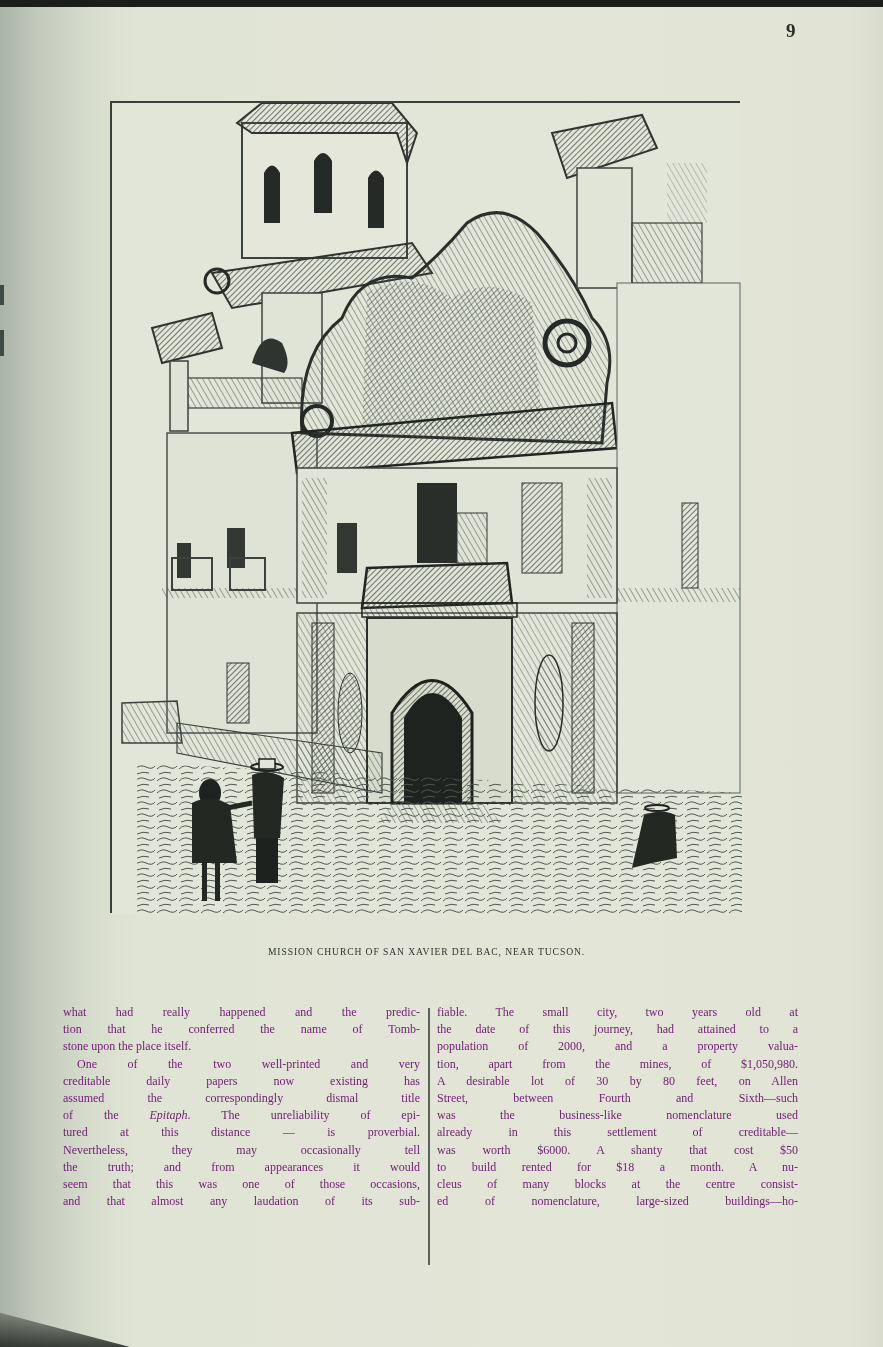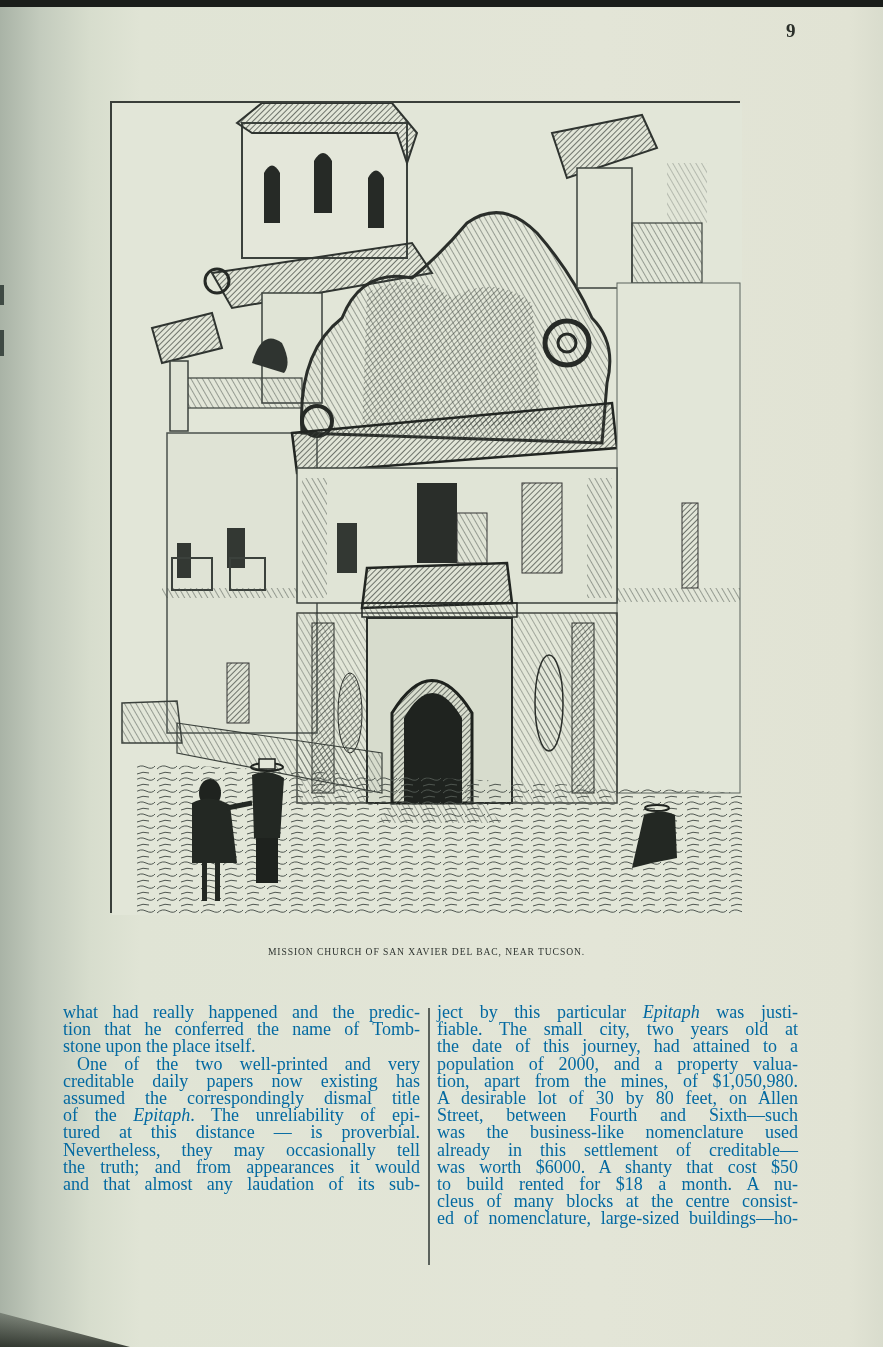--- a/index.html
+++ b/index.html
@@ -29,22 +29,22 @@
       box-sizing: border-box;
     }
     .figure svg { position: absolute; left: 0; top: 0; }
     .caption {
       position: absolute; left: 0; top: 946px; width: 853px; text-align: center;
       font-size: 9.6px; font-weight: normal; letter-spacing: 0.9px; color: #2e3430;
       font-family: "Liberation Serif", serif;
     }
     .column {
       position: absolute; top: 1004px; width: 357px;
-      font-family: "Liberation Serif", serif; font-size: 18px; line-height: 17.2px;
-      color: #0369a1; text-align: justify;
+      font-family: "Liberation Serif", serif; font-size: 12px; line-height: 17.2px;
+      color: #701a75; text-align: justify;
     }
     .col-left { left: 63px; }
     .col-right { left: 437px; width: 361px; }
     .column-rule { position: absolute; left: 428px; top: 1008px; width: 1.5px; height: 257px; background: #5b625c; }
     .column .line { display: block; white-space: nowrap; text-align: justify; text-align-last: justify; height: 17.2px; }
     .column .line.last { text-align-last: left; }
     .column .line.indent { padding-left: 14px; }
     em { font-style: italic; }
   </style>
 </head>
@@ -160,25 +160,25 @@
     <span class="line">what had really happened and the predic-</span>
     <span class="line">tion that he conferred the name of Tomb-</span>
     <span class="line last">stone upon the place itself.</span>
     <span class="line indent">One of the two well-printed and very</span>
     <span class="line">creditable daily papers now existing has</span>
     <span class="line">assumed the correspondingly dismal title</span>
     <span class="line">of the <em>Epitaph</em>.  The unreliability of epi-</span>
     <span class="line">tured at this distance — is proverbial.</span>
     <span class="line">Nevertheless, they may occasionally tell</span>
     <span class="line">the truth; and from appearances it would</span>
+    <span class="line">seem that this was one of those occasions,</span>
     <span class="line">and that almost any laudation of its sub-</span>
   </div>
 <div class="column-rule"></div>
 <div class="column col-right" id="col-right">
-    <span class="line">ject by this particular <em>Epitaph</em> was justi-</span>
     <span class="line">fiable.  The small city, two years old at</span>
     <span class="line">the date of this journey, had attained to a</span>
     <span class="line">population of 2000, and a property valua-</span>
     <span class="line">tion, apart from the mines, of $1,050,980.</span>
     <span class="line">A desirable lot of 30 by 80 feet, on Allen</span>
     <span class="line">Street, between Fourth and Sixth—such</span>
     <span class="line">was the business-like nomenclature used</span>
     <span class="line">already in this settlement of creditable—</span>
     <span class="line">was worth $6000.  A shanty that cost $50</span>
     <span class="line">to build rented for $18 a month.  A nu-</span>

